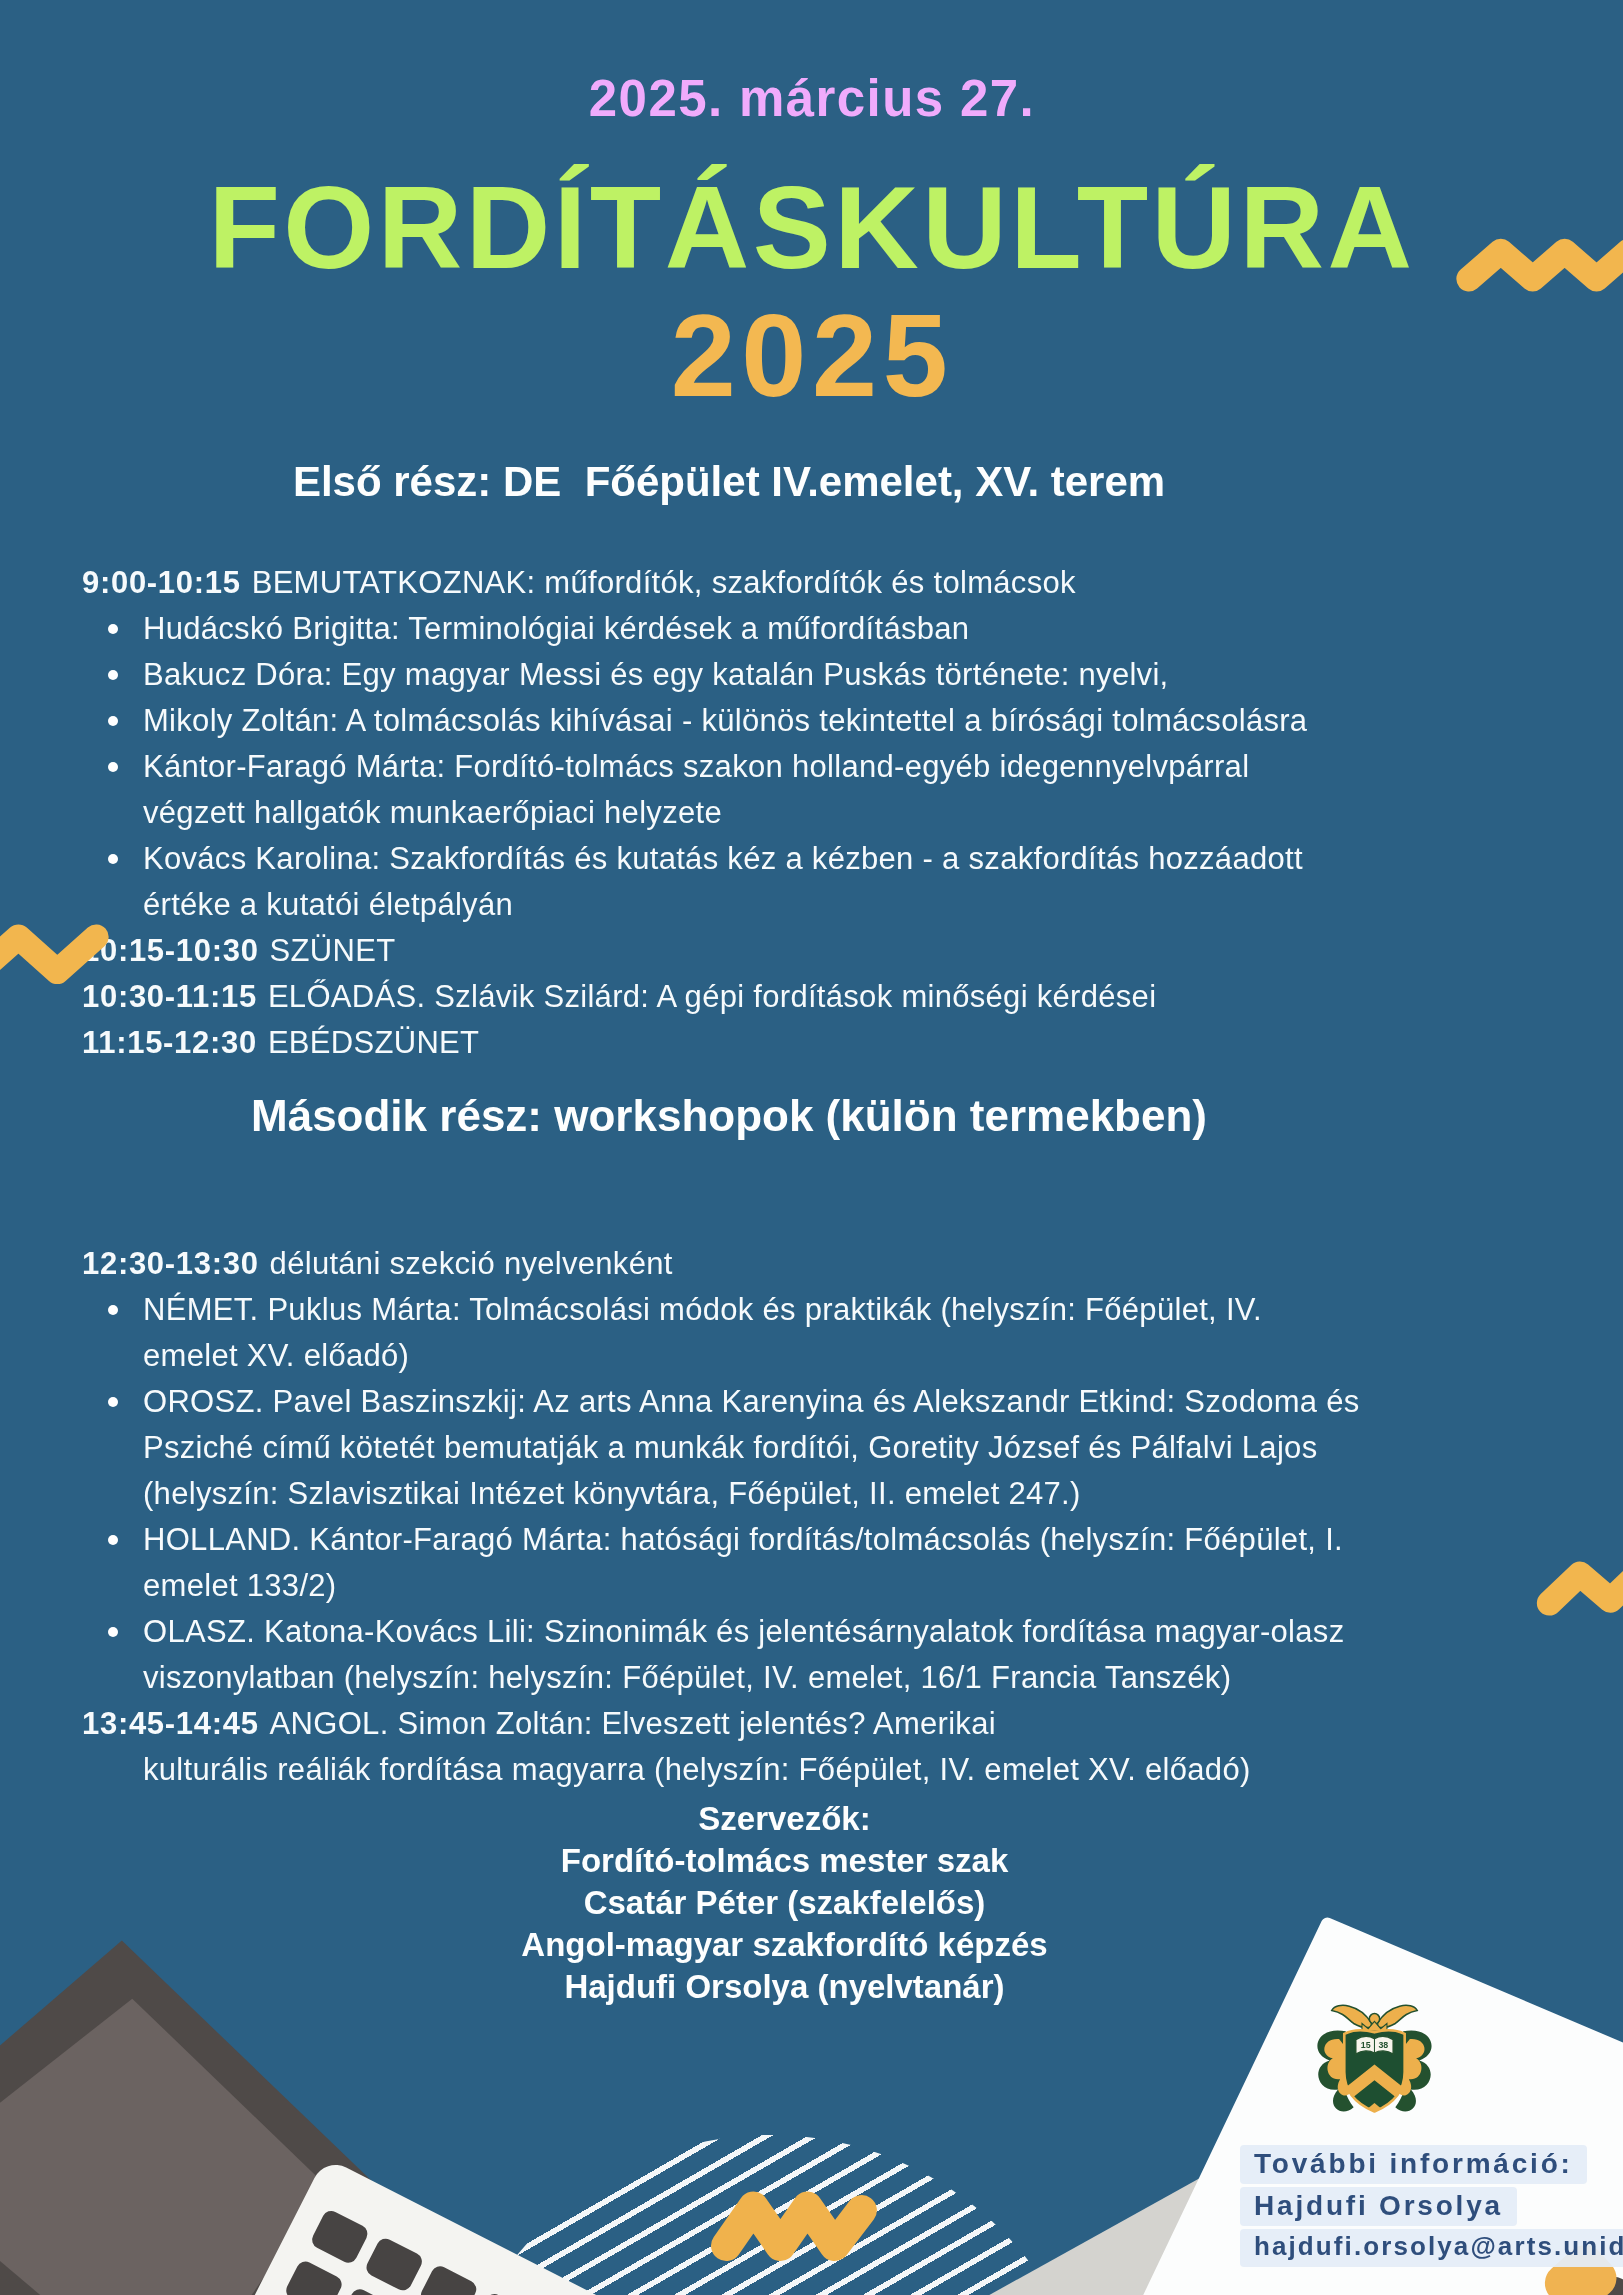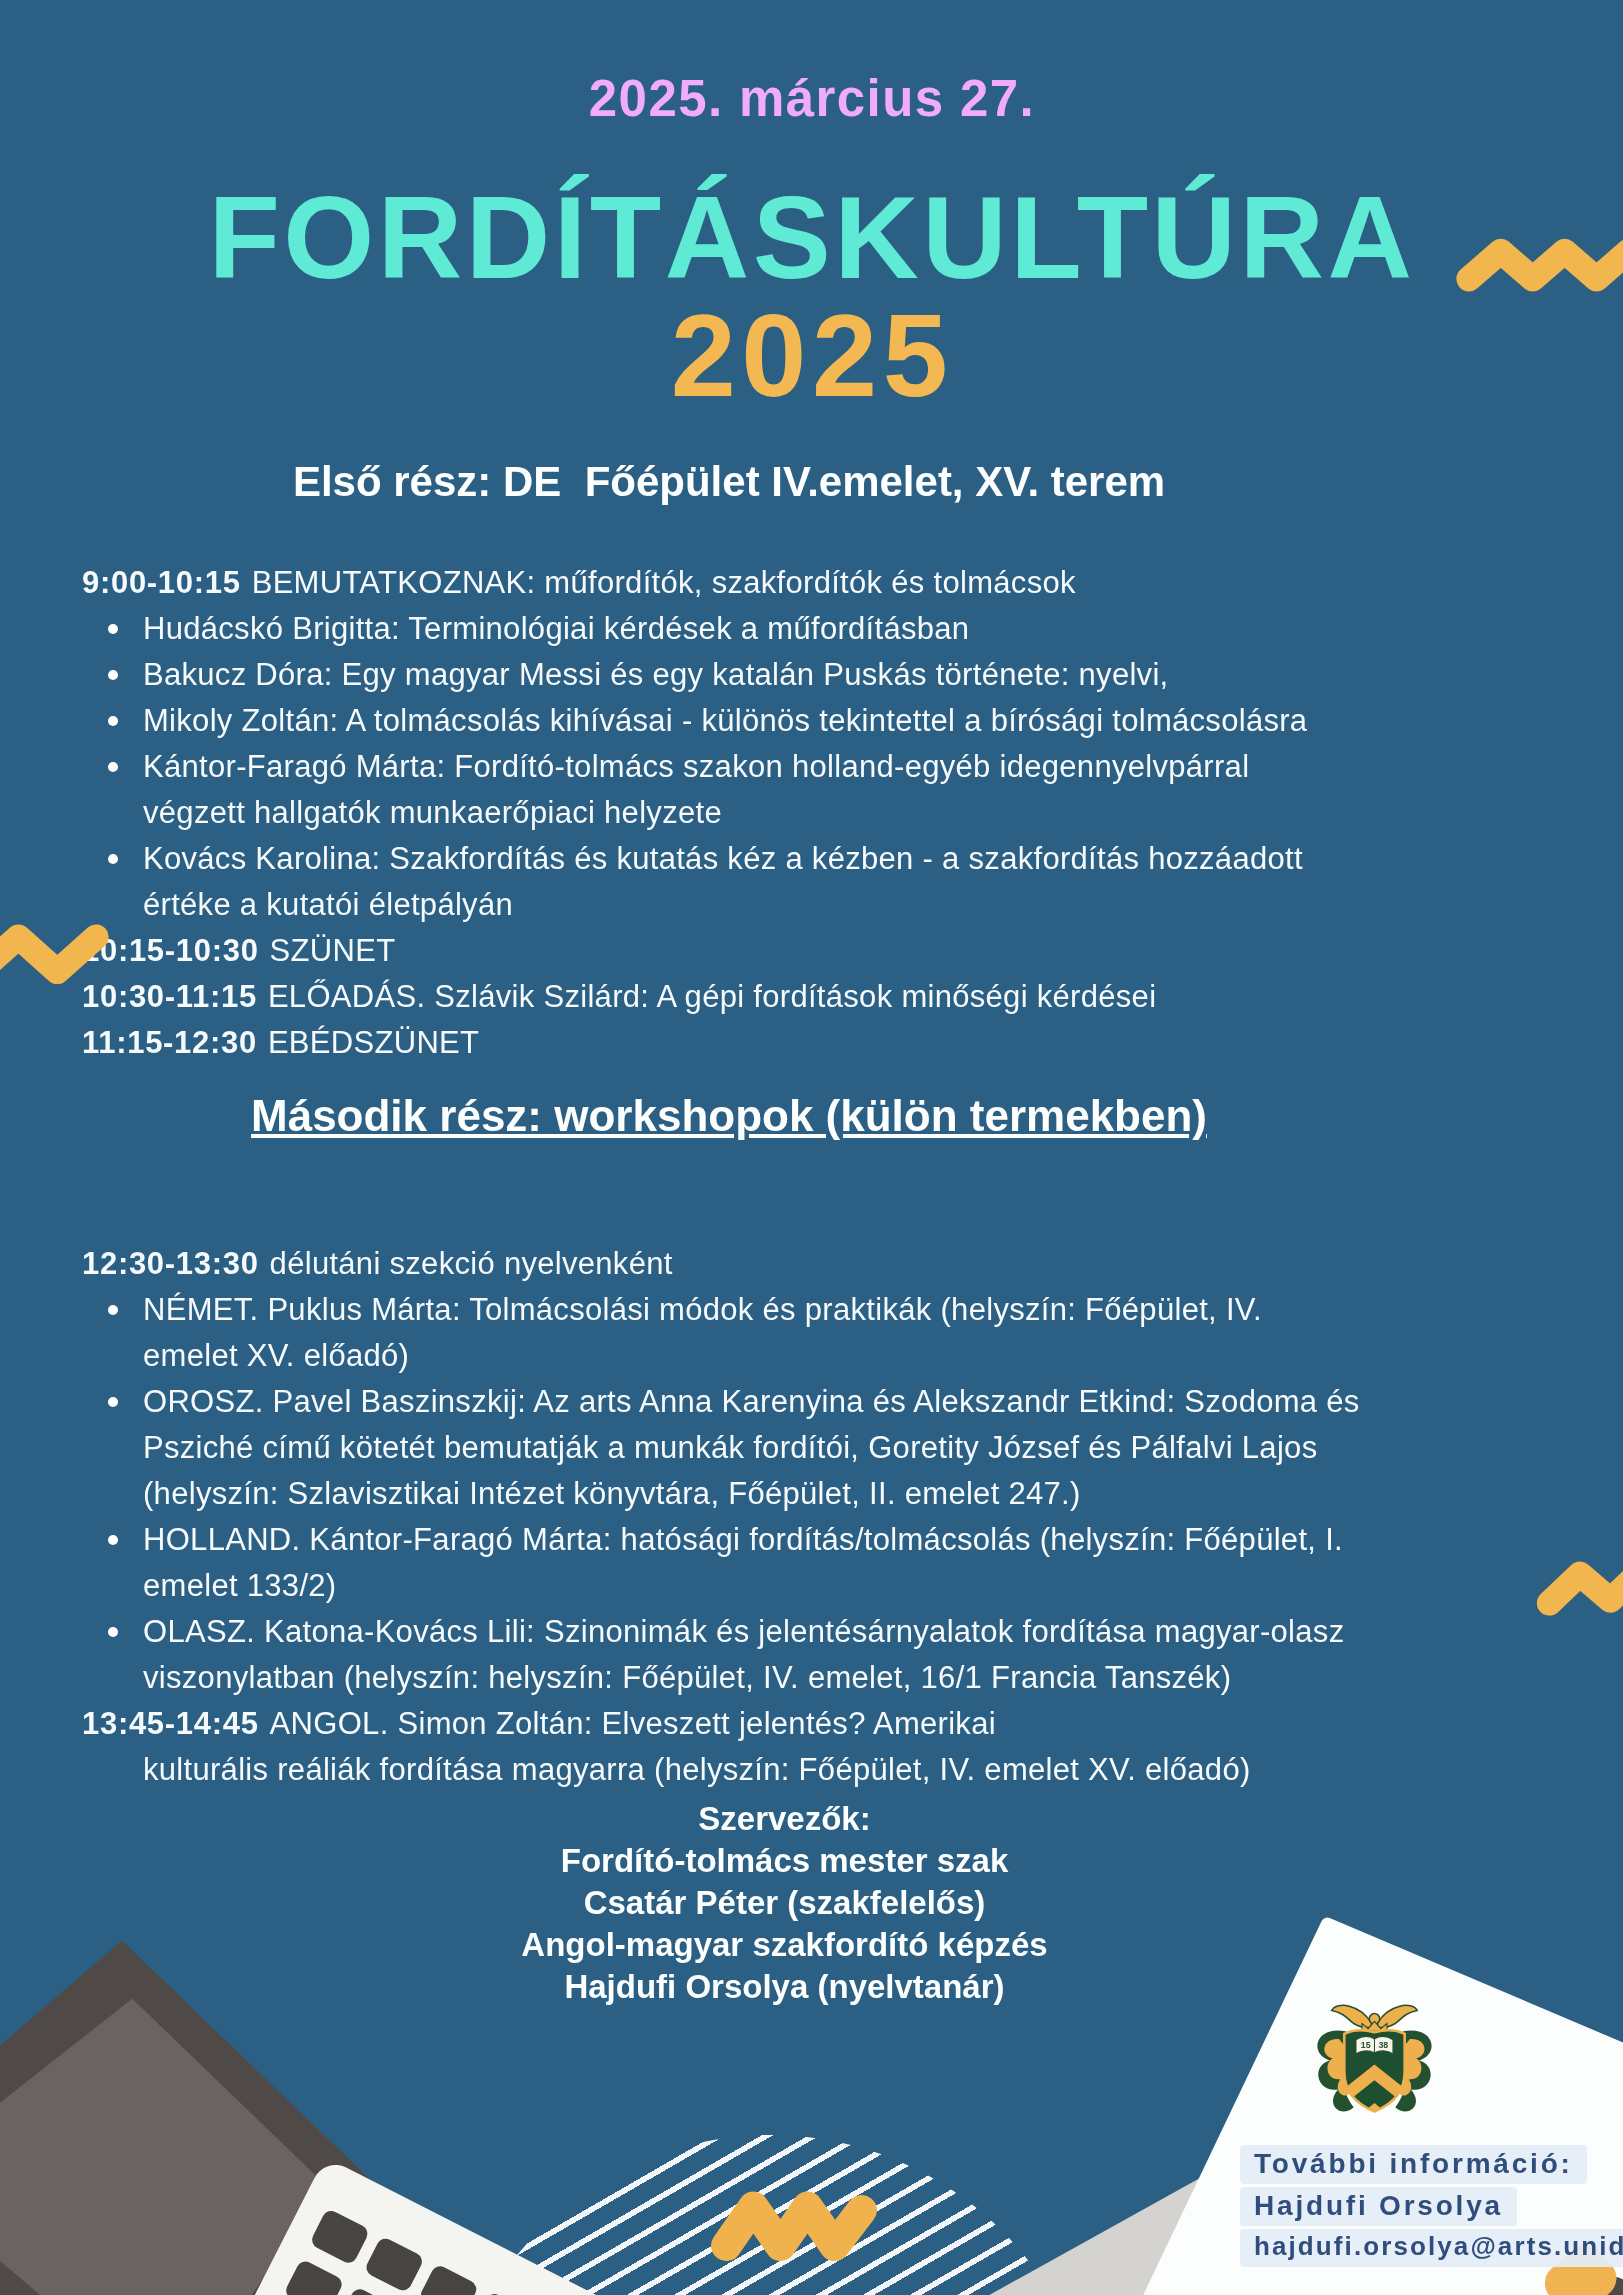--- a/index.html
+++ b/index.html
@@ -11,33 +11,33 @@
     font-family:"Liberation Sans",sans-serif;
     color:#ffffff;
   }
   .abs{position:absolute;}
   
   .date{
     left:0;top:69px;width:1624px;text-align:center;
     font-size:51px;font-weight:bold;letter-spacing:1.4px;color:#f0abfc;
   }
   .title1{
-    left:0;top:168px;width:1624px;text-align:center;
+    left:0;top:158px;width:1624px;text-align:center;
     font-size:117px;line-height:139px;font-weight:bold;letter-spacing:3.5px;
-    color:#5eead4;white-space:pre;
+    color:#bef264;white-space:pre;
   }
   .title2{
     left:0;top:290px;width:1624px;text-align:center;
     font-size:117px;line-height:132px;font-weight:bold;letter-spacing:5.6px;
     color:#f3b851;
   }
   
   .h{white-space:pre;font-weight:bold;color:#fdfefe;text-align:center;}
   .h1{left:0;top:458px;width:1458px;font-size:42px;}
-  .h2{left:0;top:1091px;width:1458px;font-size:44px;text-decoration:underline;}
+  .h2{left:0;top:1091px;width:1458px;font-size:44px;}
   
   .schedule{left:82px;width:1534px;font-size:31px;letter-spacing:0.3px;color:#f6fafc;}
   .s1{top:560px;}
   .s2{top:1241px;}
   .row{position:relative;height:46px;line-height:46px;white-space:pre;}
   .row b{font-weight:bold;margin-right:11px;letter-spacing:0.7px;}
   .row.bullet,.row.cont{padding-left:61px;}
   .row.bullet::before{
     content:"";position:absolute;left:26px;top:18px;
     width:10.4px;height:10.4px;border-radius:50%;background:#ffffff;

